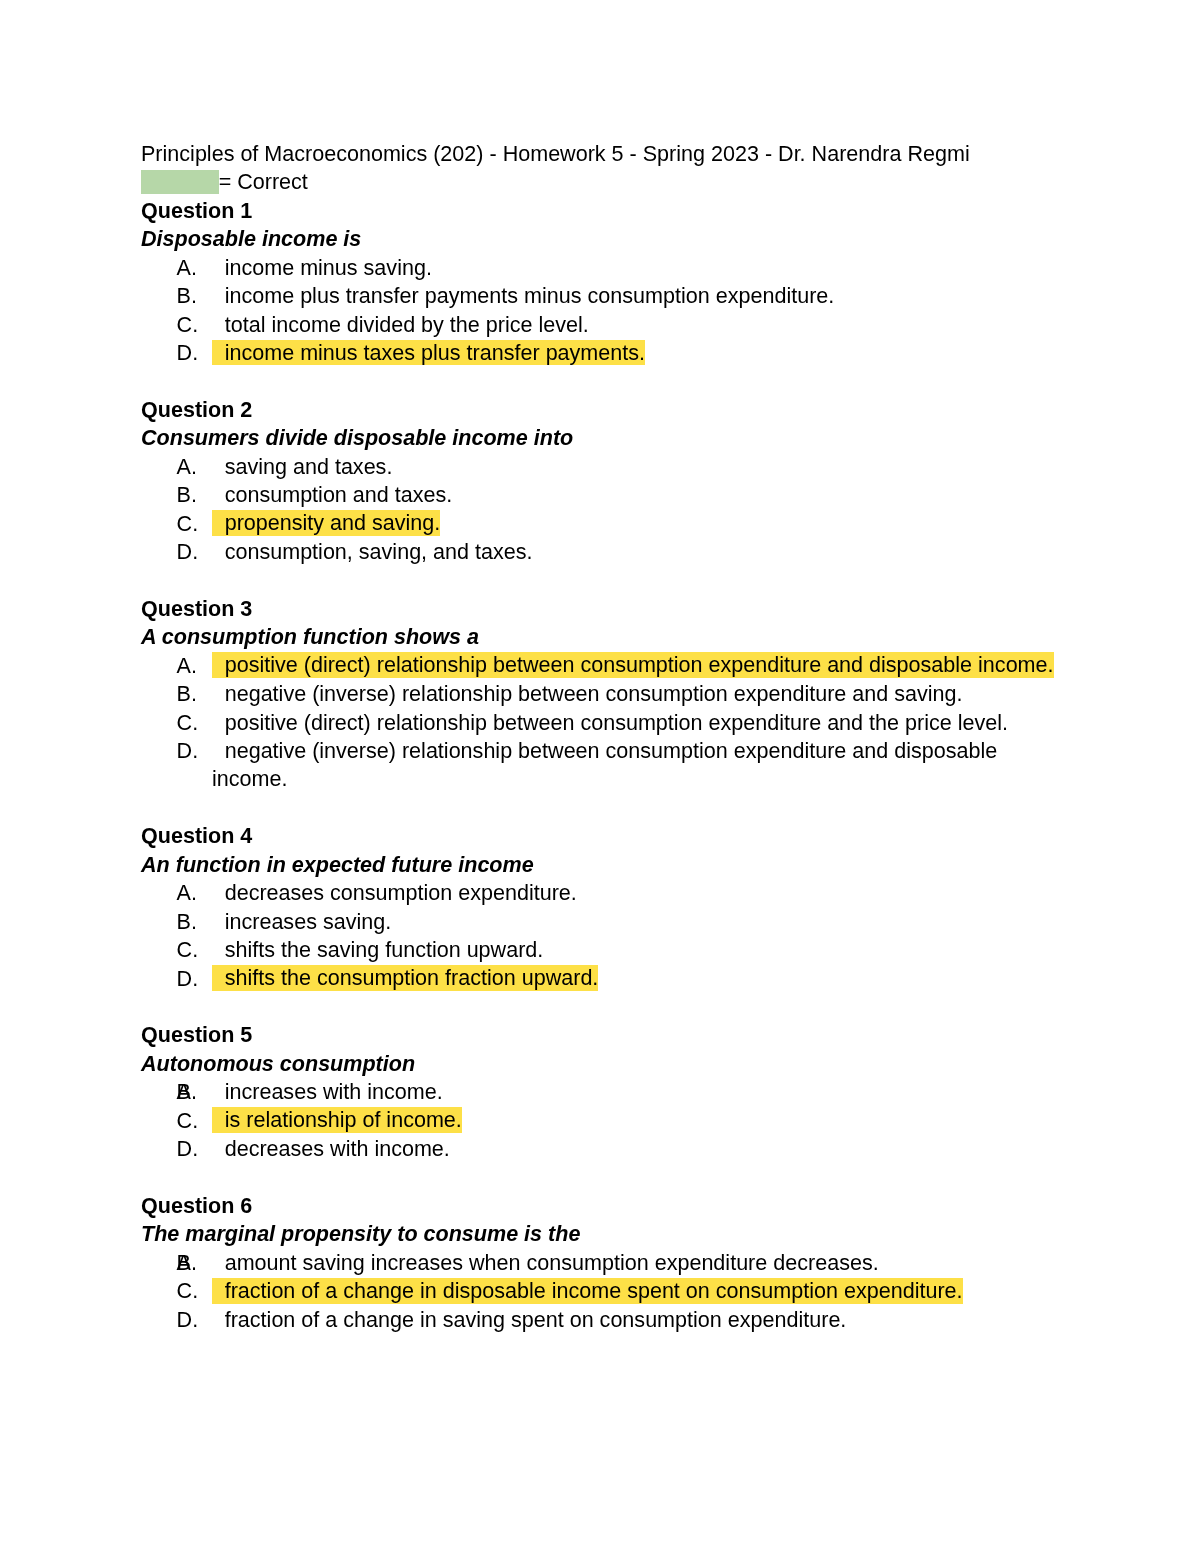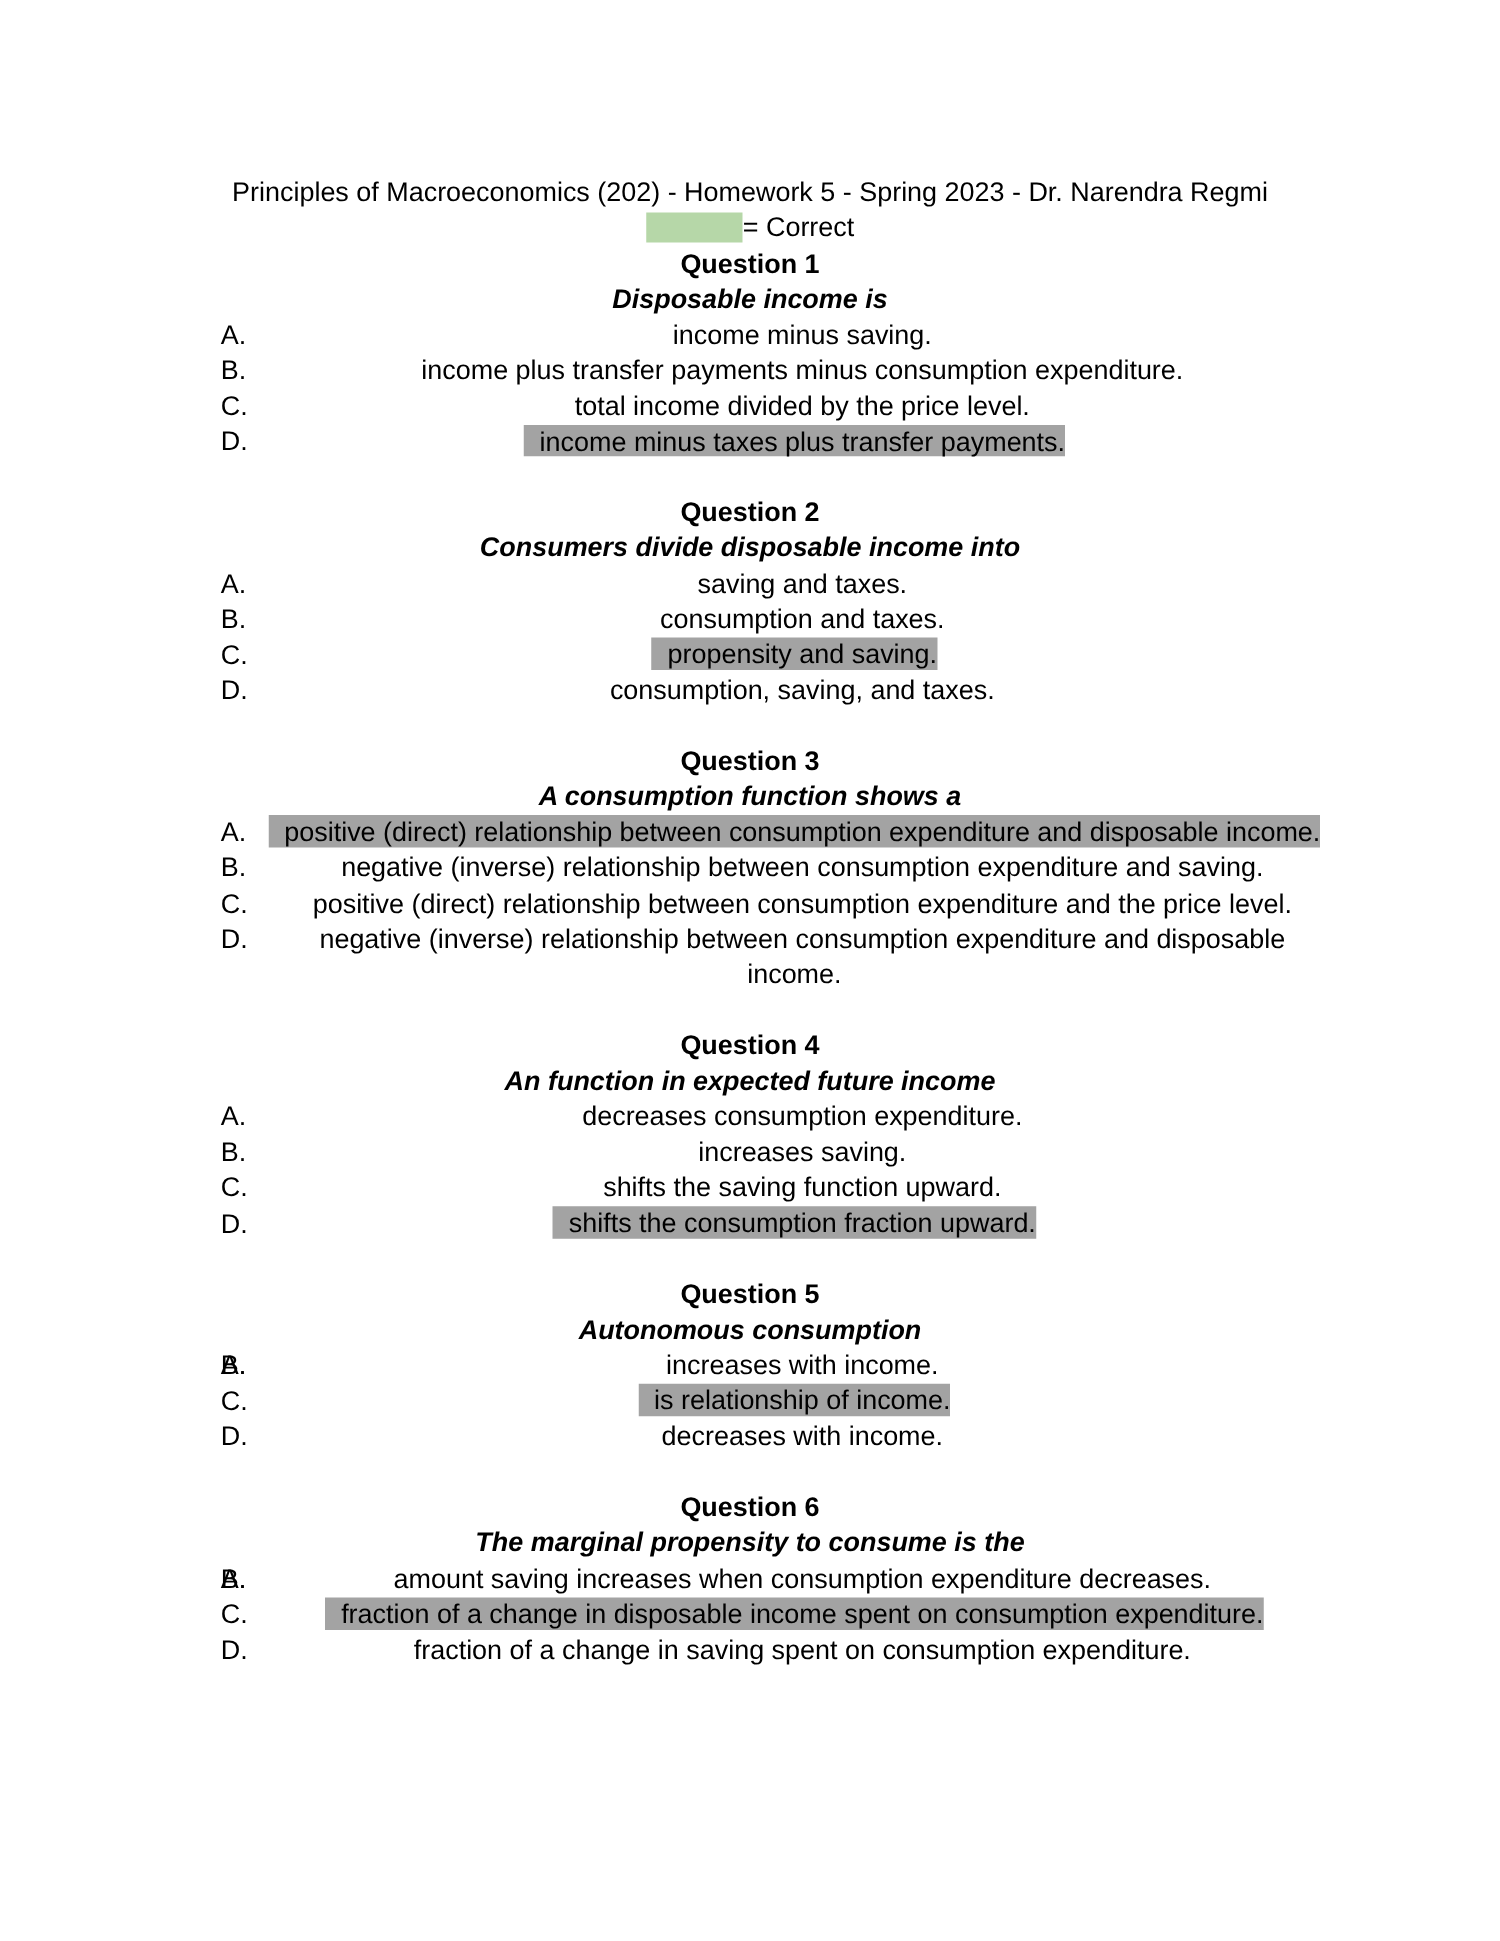--- a/index.html
+++ b/index.html
@@ -10,35 +10,35 @@
     color:#000000;
   }
   .page {
     position:relative; width:1200px; height:1553px;
     background:#ffffff; overflow:hidden;
   }
   .doc {
     position:absolute; left:141px; top:139.9px; width:918px;
     font-size:21.56px; line-height:28.43px;
   }
-  p, ol, li { margin:0; padding:0;text-align:center; }
+  p, ol, li { margin:0; padding:0; }
   ol { list-style:none; }
   .line { white-space:pre; }
   .title { font-weight:normal; }
   .legend { white-space:pre; }
   .swatch {
     display:inline-block; width:77.65px; height:24.02px;
     background:#b6d7a8; vertical-align:-4.56px;
   }
   .qhead { font-weight:bold; }
   .stem { font-style:italic;font-weight:bold; }
   .opt { position:relative; padding-left:71px; }
   .marker { position:absolute; left:35.6px; top:0; }
   .tab { display:inline-block; width:12.7px; }
-  .hl { background:#a3a3a3; padding-top:0.45px; padding-bottom:0.45px; }
+  .hl { background:#fde047; padding-top:0.45px; padding-bottom:0.45px; }
   .blank-line { height:28.43px; }
 </style>
 </head>
 <body>
 
 <div class="page">
   <article class="doc">
 
     <p class="line title">Principles of Macroeconomics (202) - Homework 5 - Spring 2023 - Dr. Narendra Regmi</p>
 

